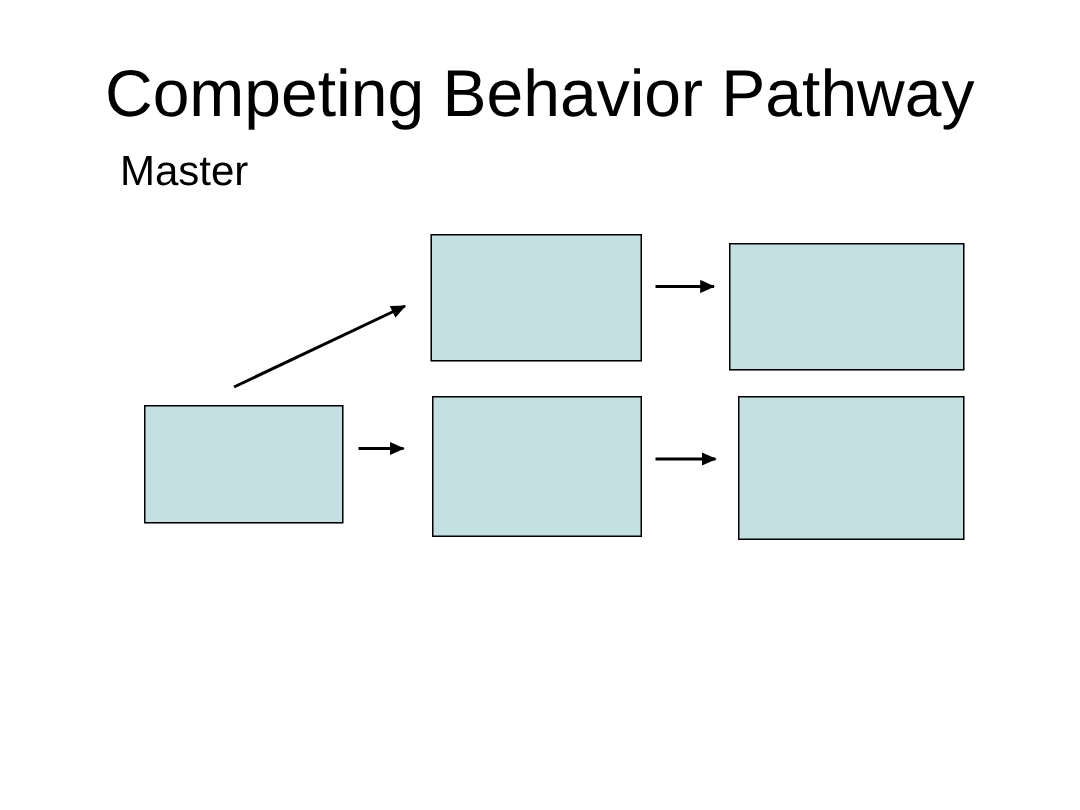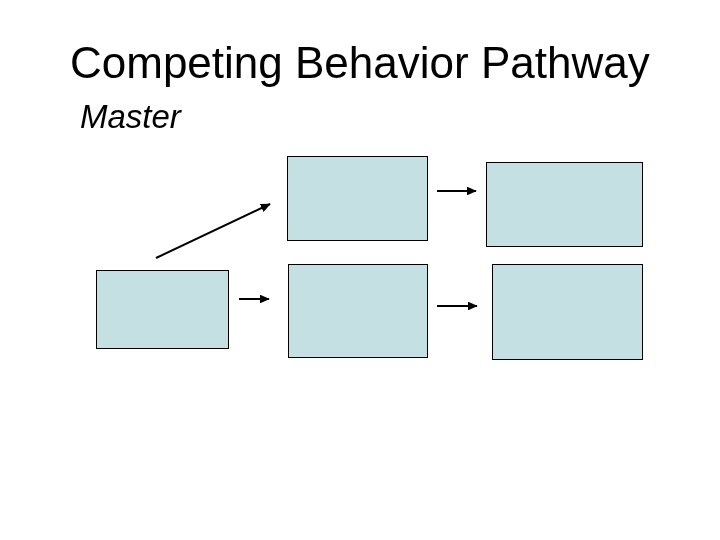--- a/index.html
+++ b/index.html
@@ -23,24 +23,23 @@
   }
   .slide-title{
     position:absolute;left:70px;top:41px;
     font-size:44px;line-height:1.0;
     color:var(--text);
     white-space:nowrap;
     letter-spacing:0px;
   }
   .slide-subtitle{
     position:absolute;left:80px;top:100px;
-    font-size:33px;line-height:1.0;
+    font-size:28px;line-height:1.0;
     color:var(--text);
     white-space:nowrap;
-    font-style:italic;
   }
   .dbox{
     position:absolute;
     background:var(--box-fill);
     border:1.5px solid var(--box-border);
     box-sizing:border-box;
   }
   .box-top-middle   {left:287px;top:156px;width:141px;height:85px;}
   .box-top-right    {left:486px;top:162px;width:157px;height:85px;}
   .box-bottom-left  {left:96px; top:270px;width:133px;height:79px;}

